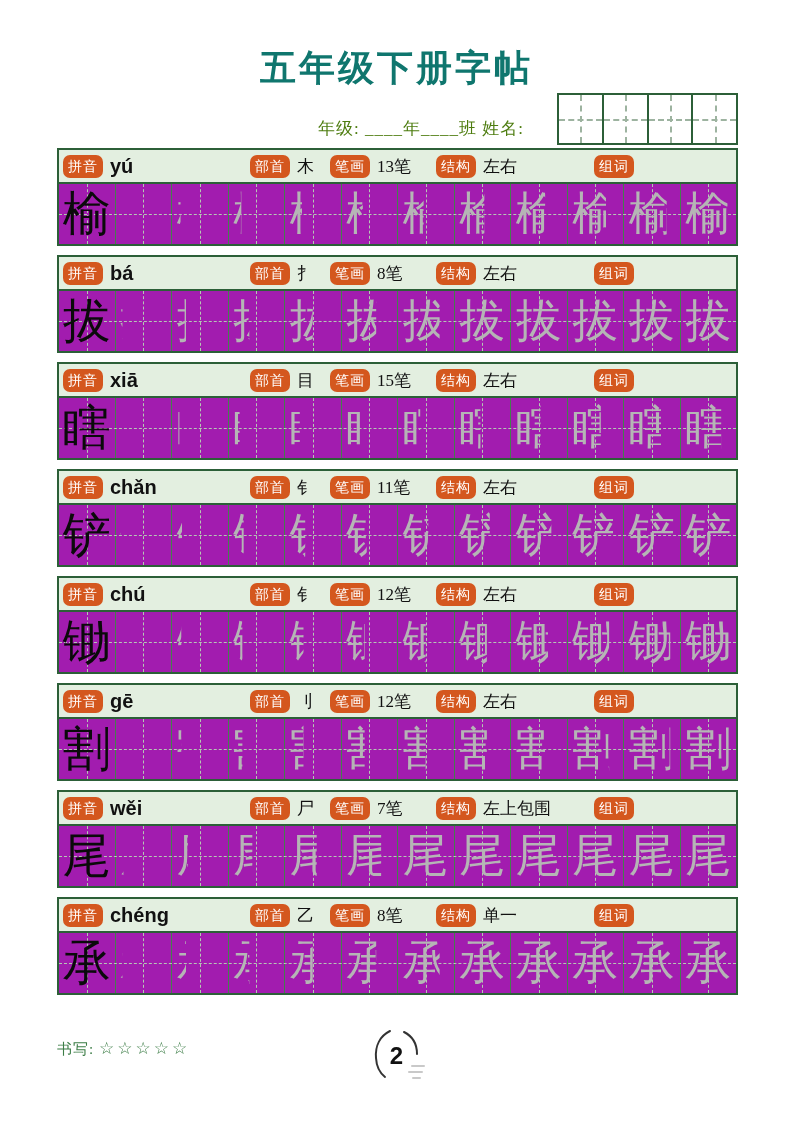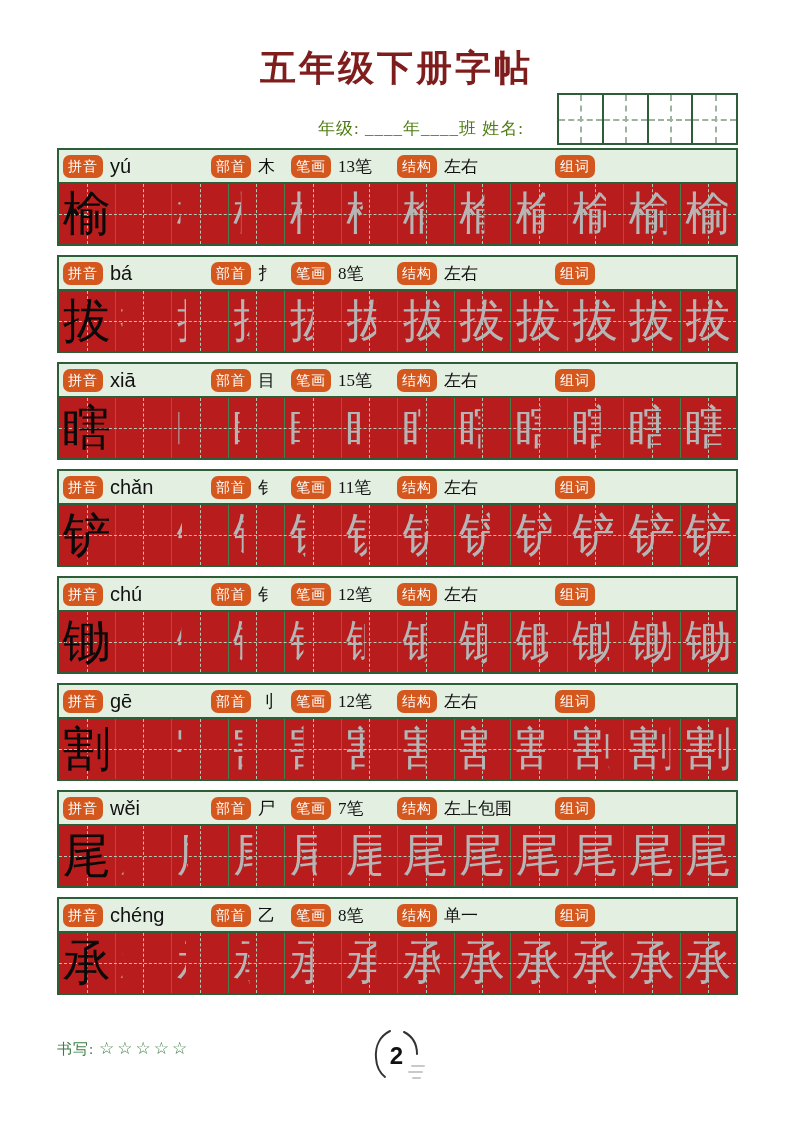--- a/index.html
+++ b/index.html
@@ -5,21 +5,21 @@
   * { margin:0; padding:0; box-sizing:border-box; }
   body { background:#ffffff; font-family:"Liberation Serif", serif; }
   .page {
     position:relative; width:793px; height:1122px; background:#ffffff;
     overflow:hidden; margin:0 auto;
   }
   
   .title {
     position:absolute; top:44px; left:0; width:100%;
     text-align:center; font-size:36px; font-weight:bold;
-    color:#7f1d1d; letter-spacing:3px;
+    color:#0f766e; letter-spacing:3px;
   }
   .date-line {
     position:absolute; top:84px; left:57px;
     font-size:20px; color:#2c6e3a; letter-spacing:1px;
   }
   .class-line {
     position:absolute; top:117px; left:318px;
     font-size:17px; color:#4d7c0f; letter-spacing:1px;
   }
   .name-grid {
@@ -33,34 +33,34 @@
     content:""; position:absolute; left:50%; top:0; bottom:0;
     border-left:2px dashed #9db3a0;
   }
   .name-grid .ng-cell::after {
     content:""; position:absolute; top:50%; left:0; right:0;
     border-top:2px dashed #9db3a0;
   }
   
   .rows-wrap { position:absolute; top:148px; left:57px; width:681px; }
   .row-block {
-    border:2px solid #2c5f38; margin-bottom:9px; background:#b91c1c;
+    border:2px solid #2c5f38; margin-bottom:9px; background:#a21caf;
     height:98px;
   }
   .row-header {
     height:34px; background:#e3efe0; border-bottom:2px solid #2c5f38;
     display:flex; align-items:center; padding-left:4px;
   }
   .badge {
     display:inline-block; background:#d4571e; color:#ffffff;
     font-size:14px; line-height:1; padding:5px 5px 4px 5px;
     border-radius:7px; letter-spacing:1px; white-space:nowrap;
   }
   .hval { color:#111; font-size:17px; padding-left:7px; white-space:nowrap; overflow:hidden; }
-  .v-pinyin { width:108px; font-family:"Liberation Sans", sans-serif; font-size:20px; }
+  .v-pinyin { width:147px; font-family:"Liberation Sans", sans-serif; font-size:20px;font-weight:bold; }
   .v-radical { width:40px; }
   .v-strokes { width:66px; }
   .v-structure { width:118px; }
   
   .practice-row { position:relative; height:60px; display:flex; }
   .practice-row::after {
     content:""; position:absolute; top:50%; left:0; right:0;
     border-top:1px dashed #b4c8b4; z-index:1;
   }
   .cell {

